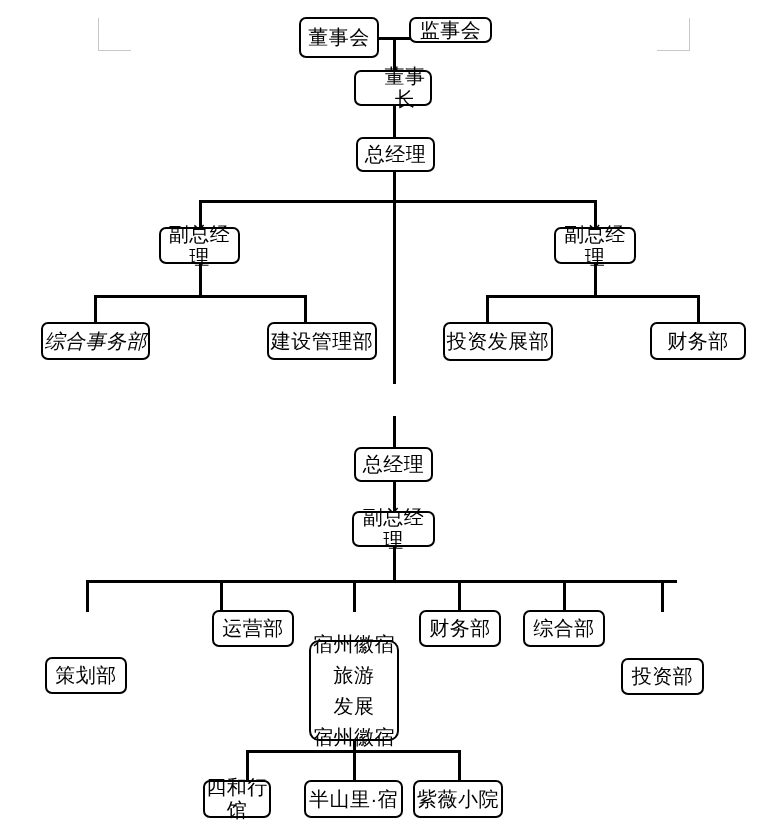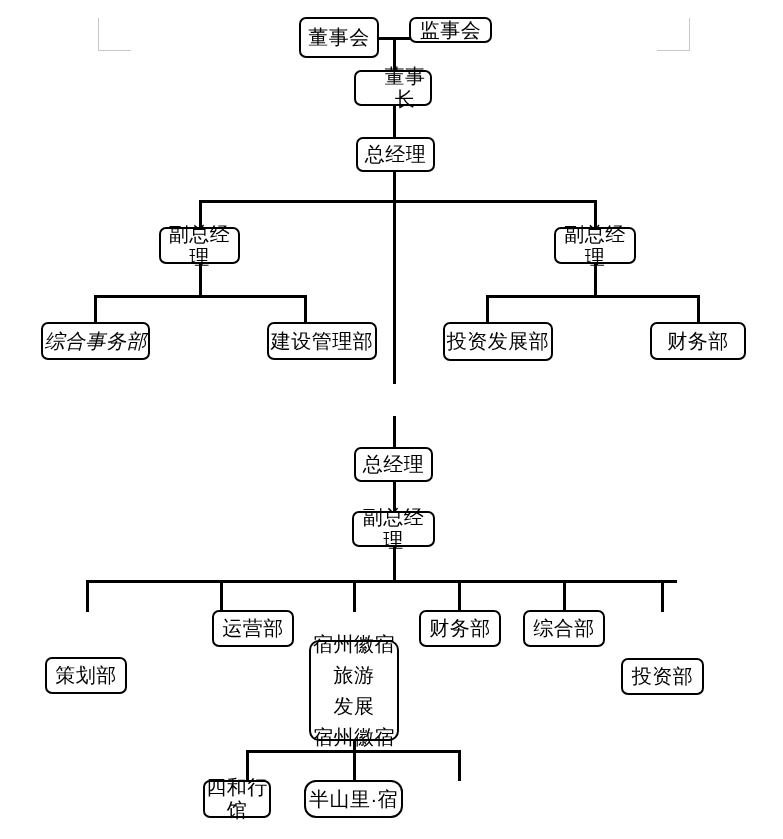--- a/index.html
+++ b/index.html
@@ -153,16 +153,17 @@
   </div>
 
   <div class="node" style="left:419px; top:610px; width:82px; height:37px;">财务部</div>
 
   <div class="node" style="left:523px; top:610px; width:82px; height:37px;">综合部</div>
 
   <div class="node" style="left:621px; top:610px; width:83px; height:37px;margin-top:48px;">投资部</div>
 
   <div class="node" style="left:203px; top:780px; width:68px; height:38px;">四和行馆</div>
 
-  <div class="node" style="left:304px; top:780px; width:99px; height:38px;border-radius:12px;">半山里·宿</div>
+  <div class="node" style="left:304px; top:780px; width:99px; height:38px;">半山里·宿</div>
 
+  <div class="node" style="left:413px; top:780px; width:90px; height:38px;">紫薇小院</div>
 
 </div>
 
 </body></html>

